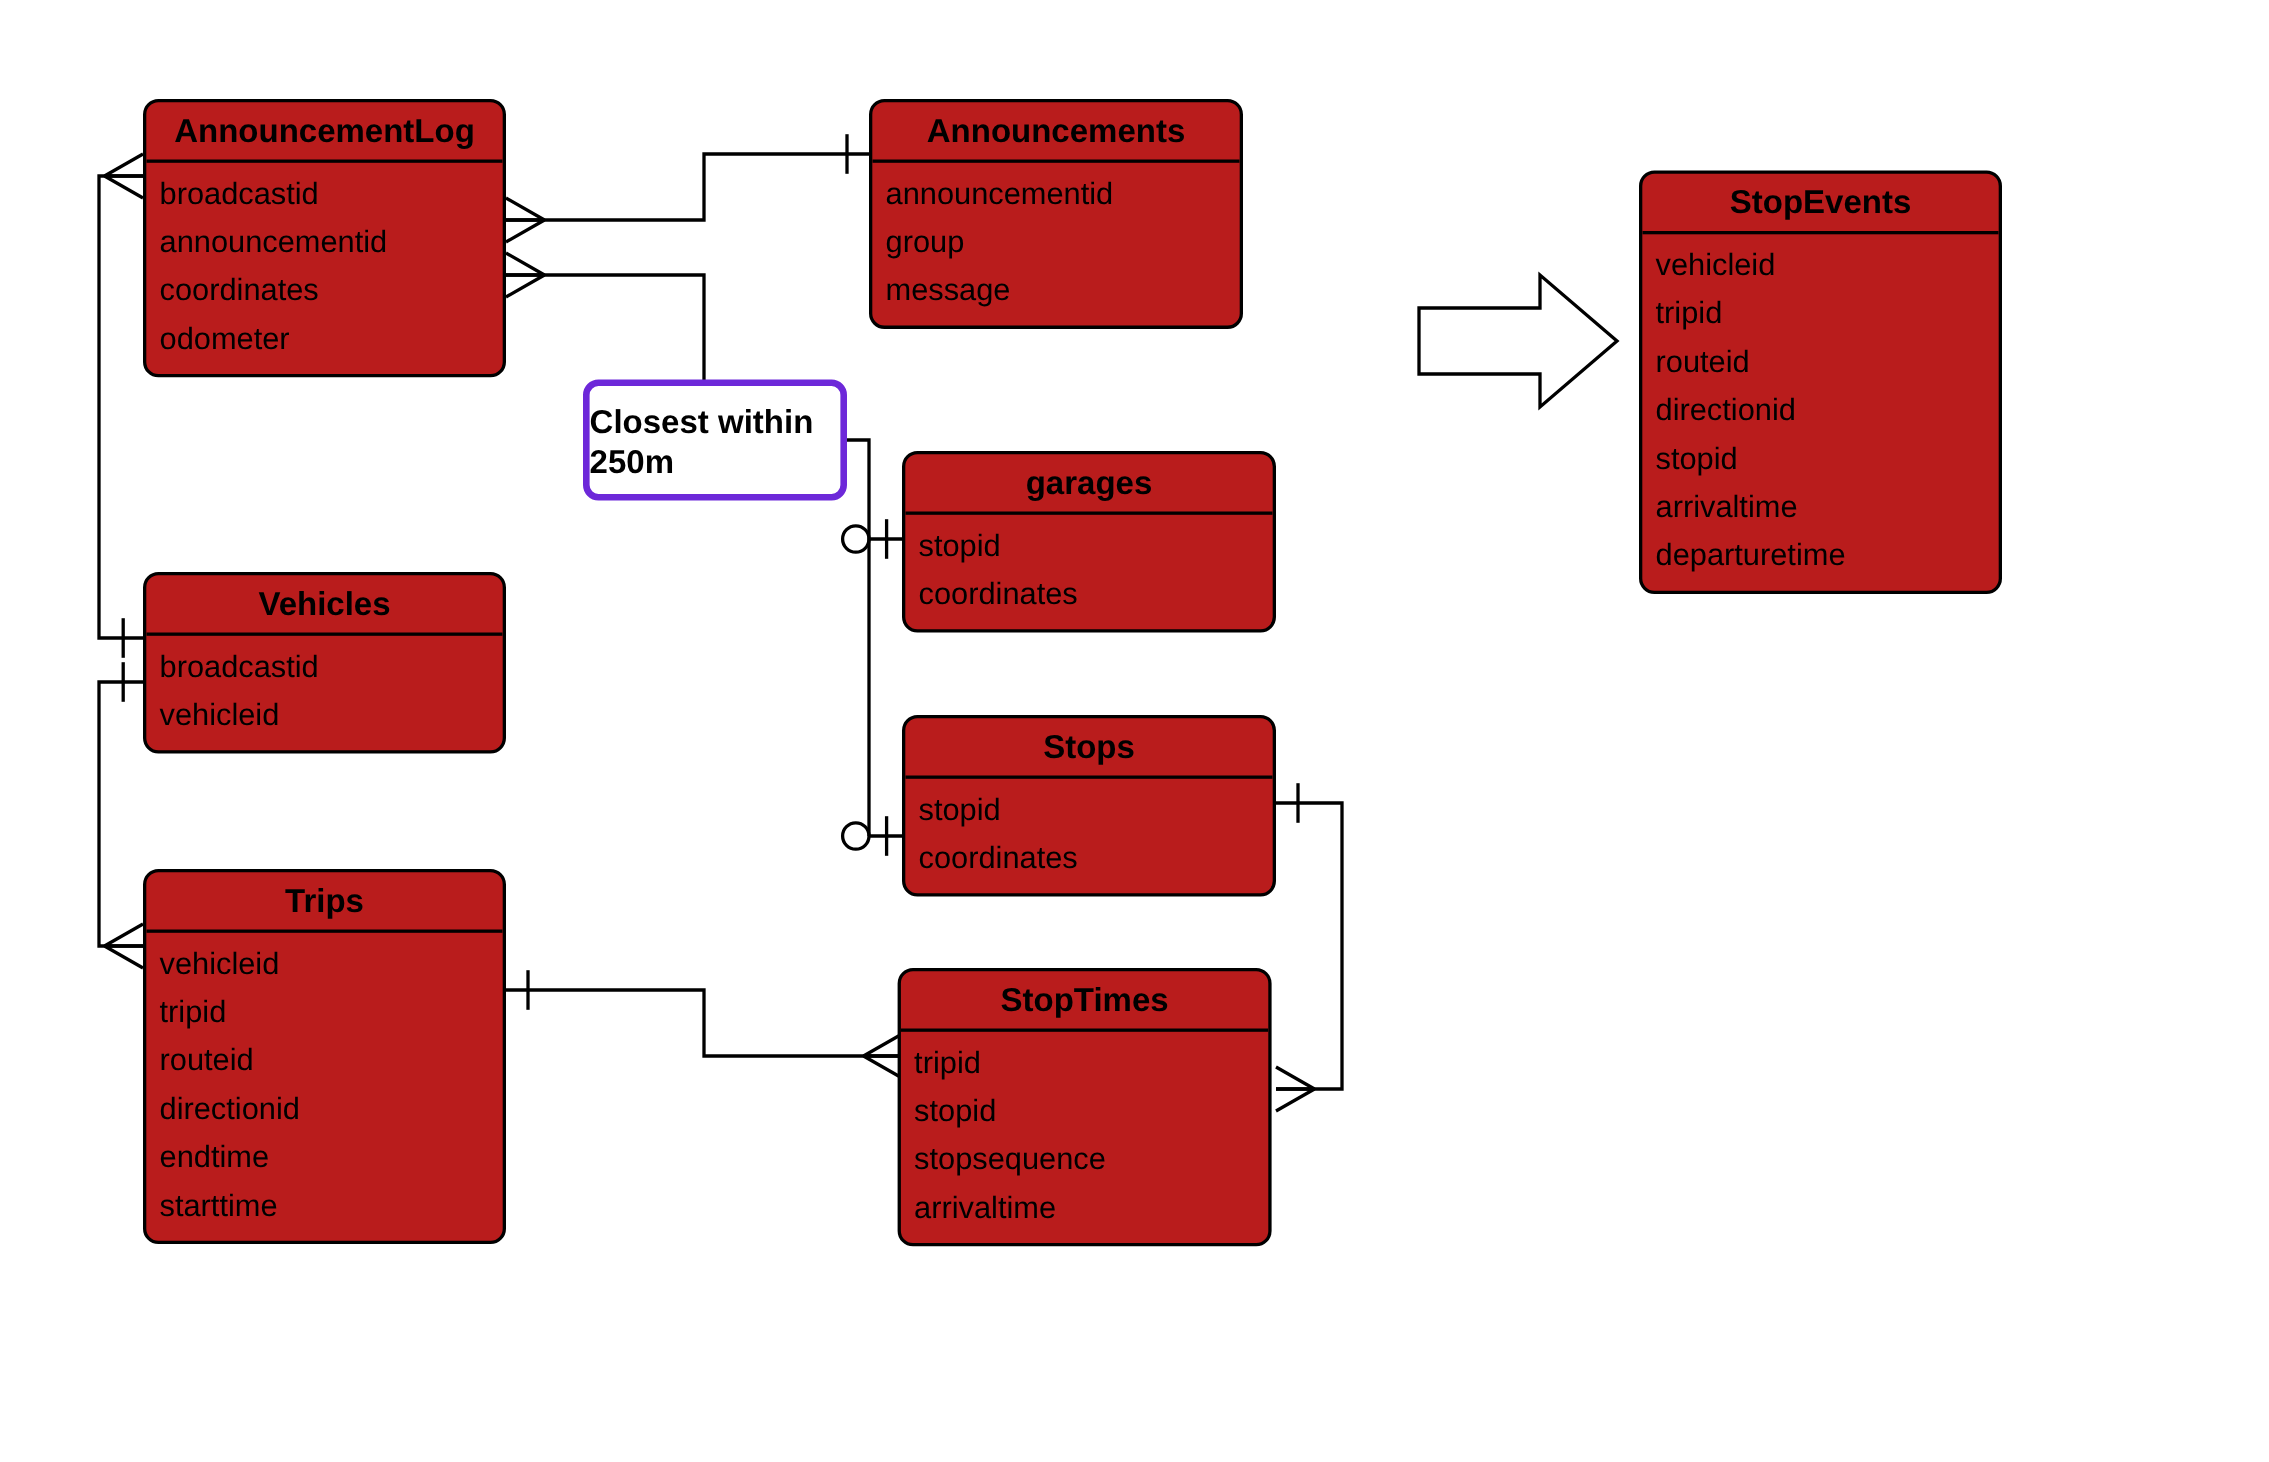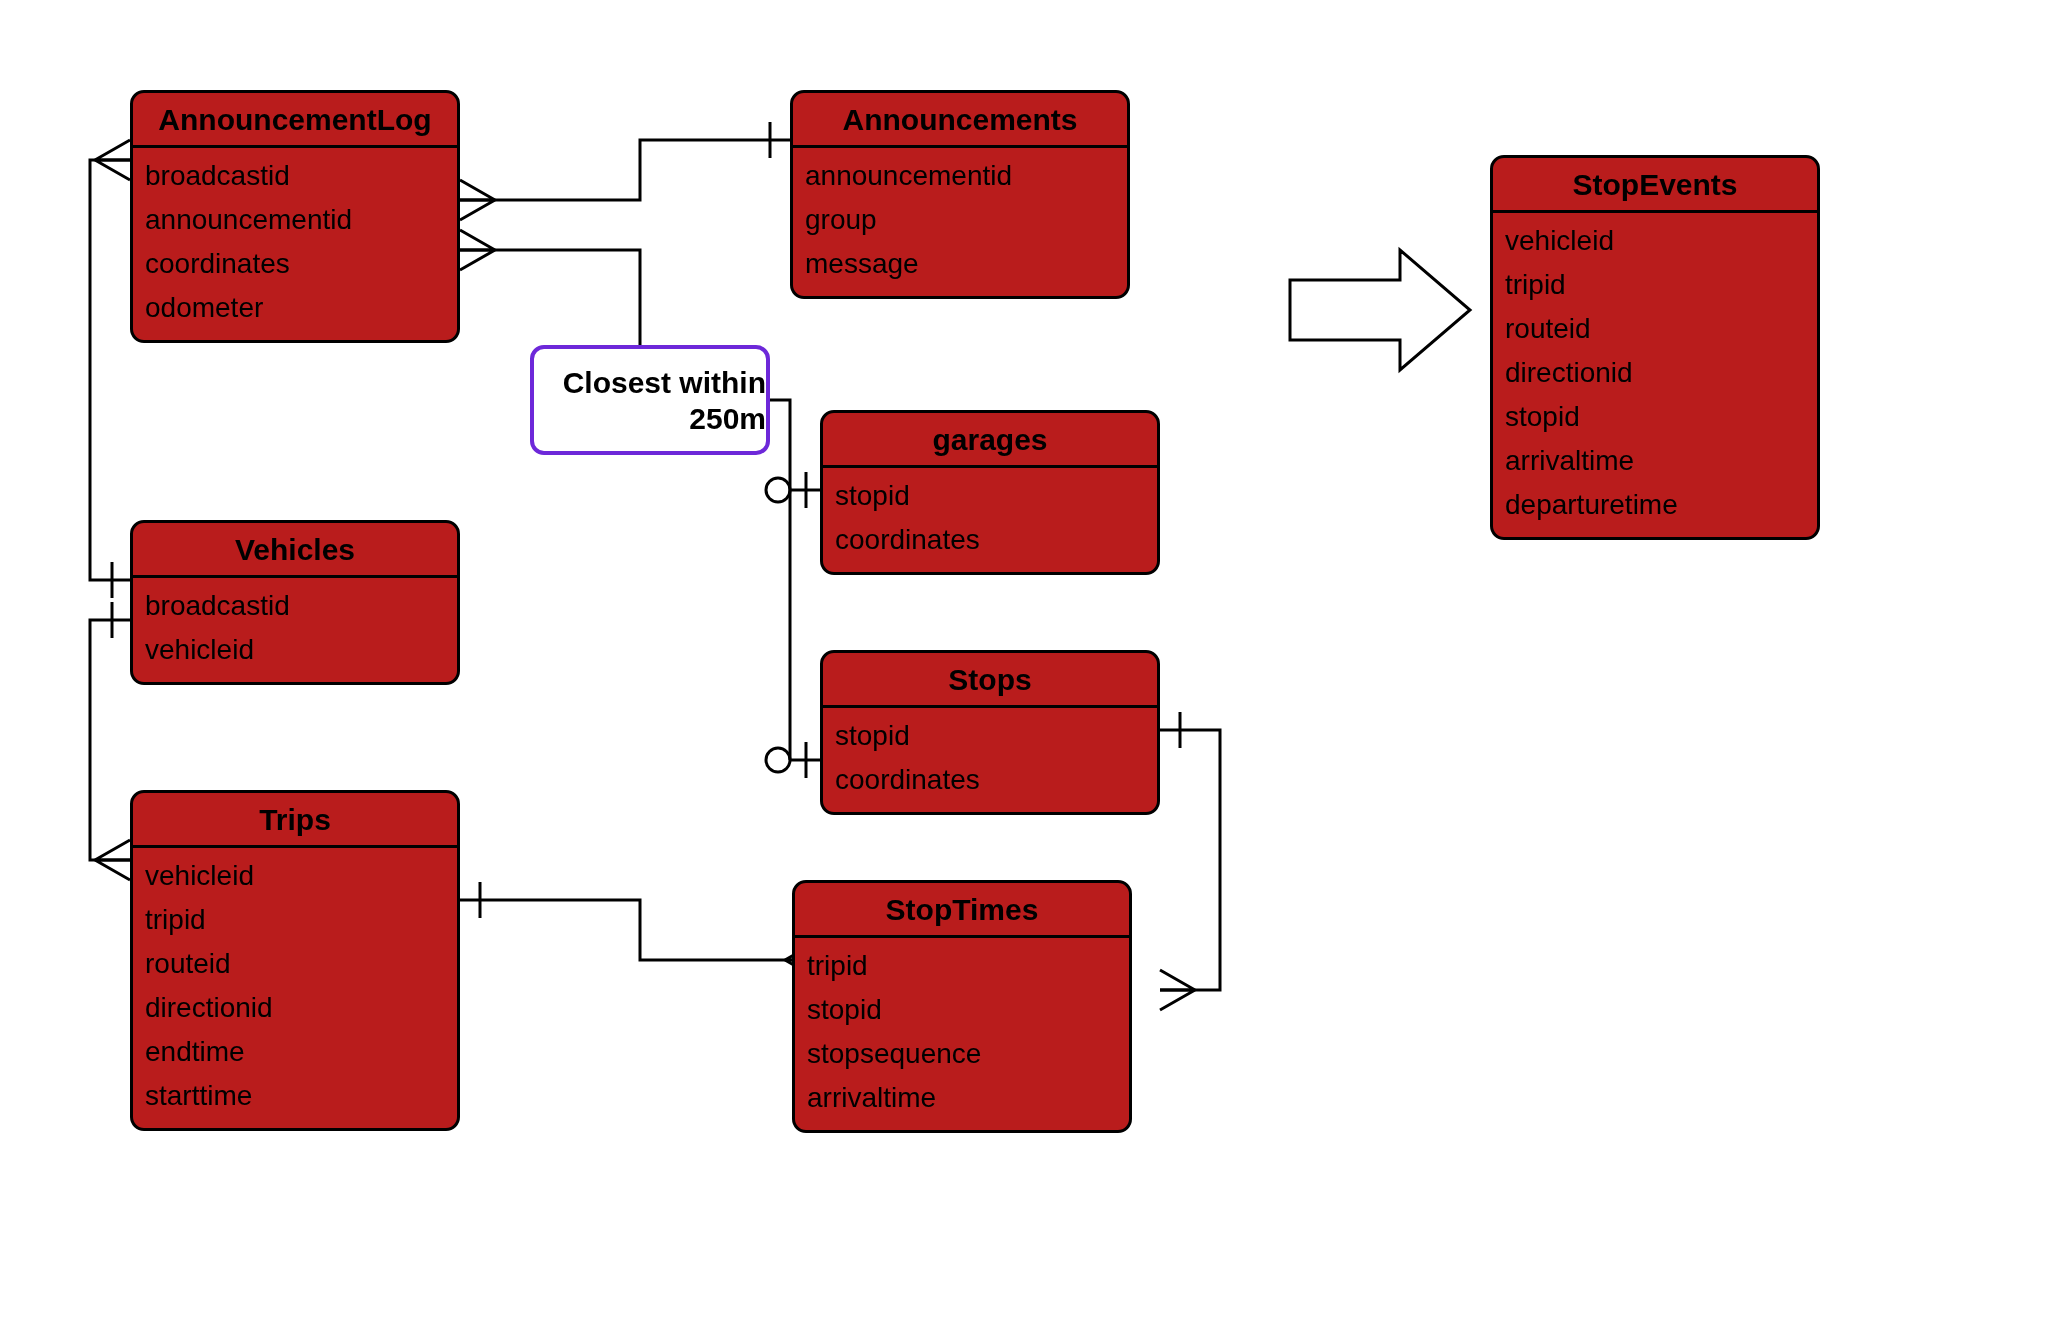--- a/index.html
+++ b/index.html
@@ -34,25 +34,25 @@
   .entity .attrs {
     padding: 6px 12px 10px 12px;
   }
   .entity .attr {
     font-size: 28px;
     line-height: 44px;
     white-space: nowrap;
   }
   .relbox {
     position: absolute;
-    border: 4px solid #6d28d9;
+    border: 6px solid #6d28d9;
     border-radius: 14px;
     background: #fff;
     box-sizing: border-box;
-    text-align: right;
+    text-align: left;
     font-weight: 700;
     font-size: 30px;
     line-height: 36px;
     padding-top: 16px;
   }
   svg.wires {
     position: absolute;
     left: 0; top: 0;
     width: 2063px;
     height: 1329px;
@@ -187,21 +187,21 @@
   </div>
 
   <div class="entity" style="left:820px; top:650px; width:340px;">
     <div class="title">Stops</div>
     <div class="attrs">
       <div class="attr">stopid</div>
       <div class="attr">coordinates</div>
     </div>
   </div>
 
-  <div class="entity" style="left:792px; top:880px; width:340px;">
+  <div class="entity" style="left:816px; top:880px; width:340px;">
     <div class="title">StopTimes</div>
     <div class="attrs">
       <div class="attr">tripid</div>
       <div class="attr">stopid</div>
       <div class="attr">stopsequence</div>
       <div class="attr">arrivaltime</div>
     </div>
   </div>
 
 </div>

